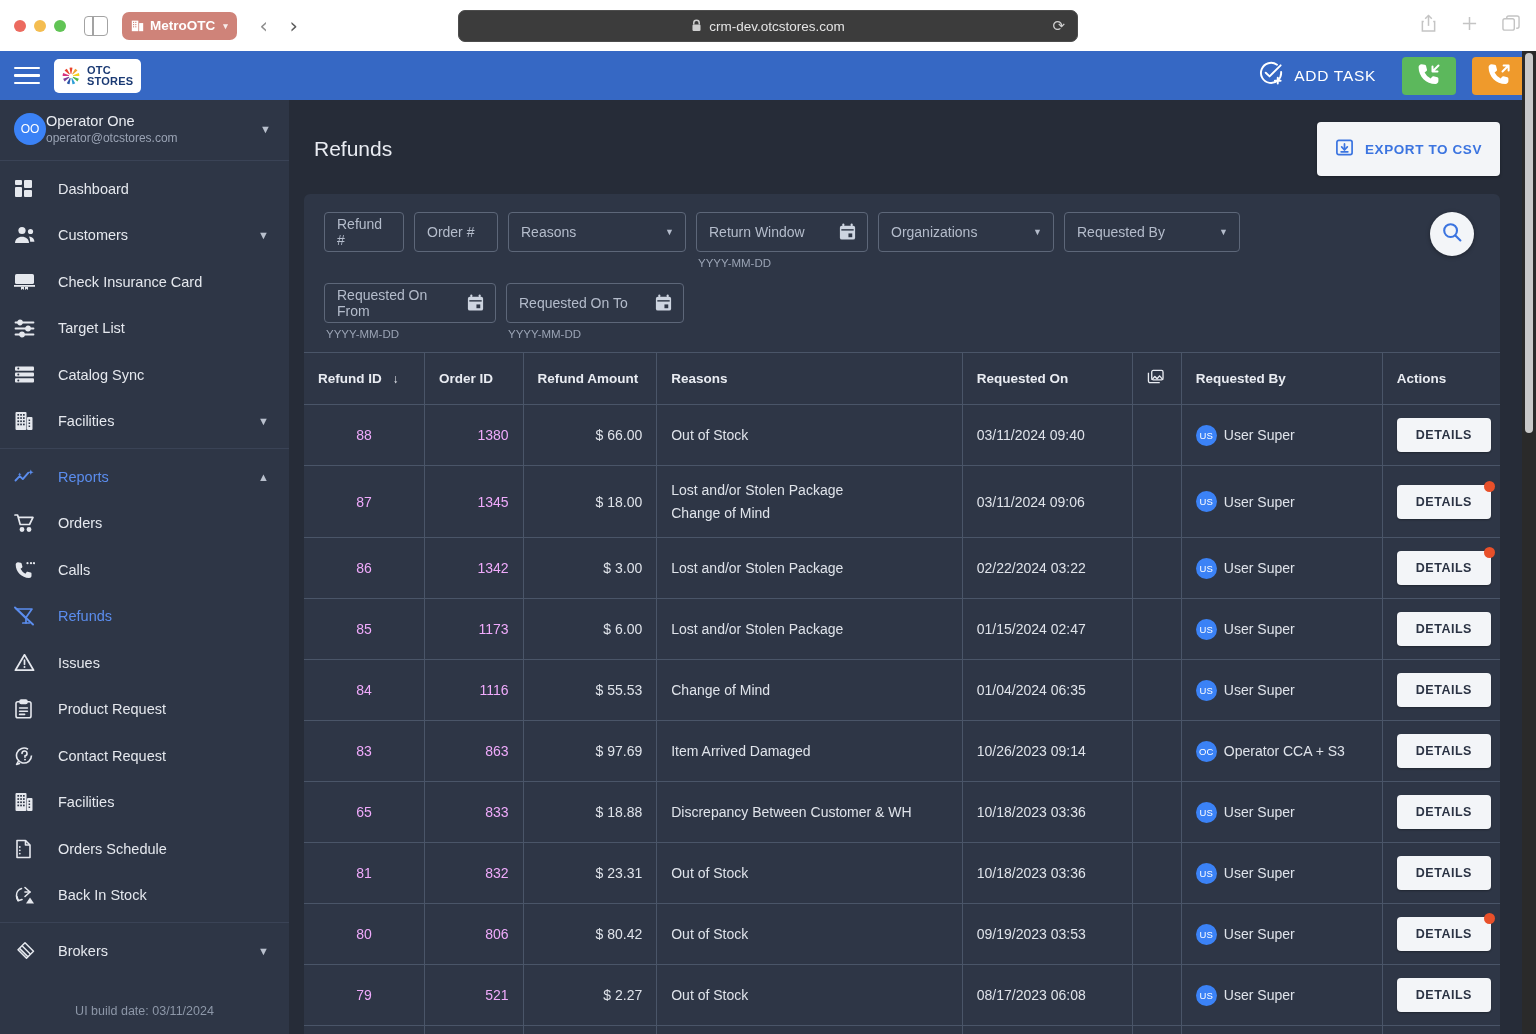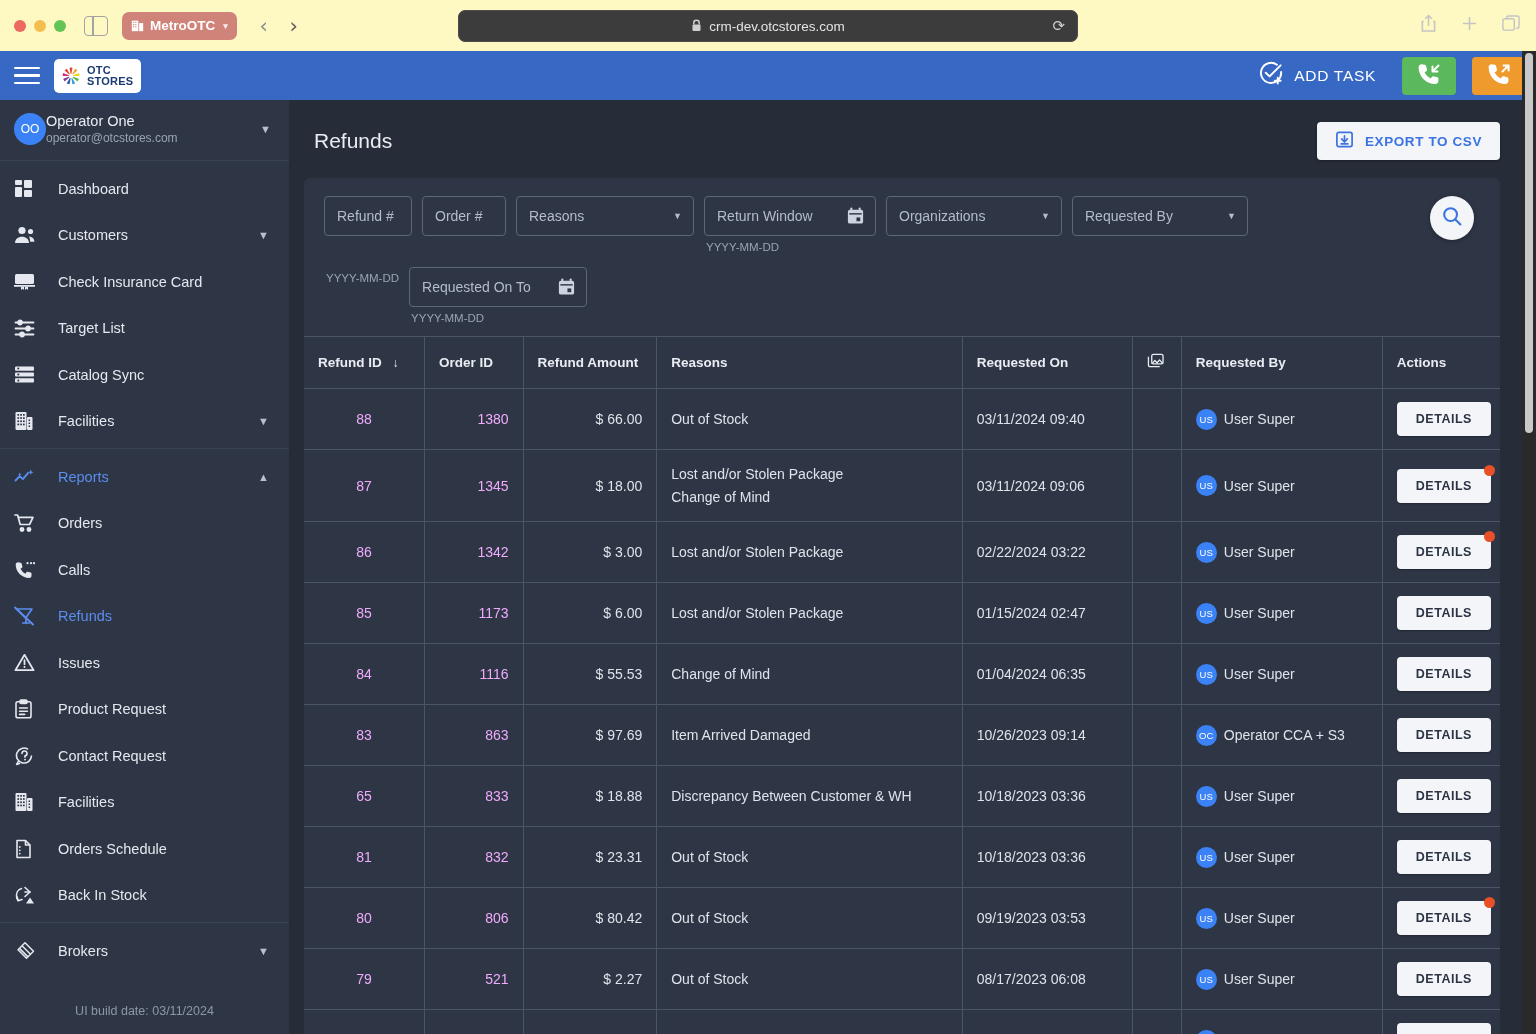--- a/index.html
+++ b/index.html
@@ -6,21 +6,21 @@
   html, body {
     width: 1536px; height: 1034px;
     overflow: hidden;
     background: #1e232e;
     font-family: "Liberation Sans", sans-serif;
   }
 
   
   .browser-chrome {
     height: 51px; width: 100%;
-    background: #fef9c3;
+    background: #ffffff;
     display: flex; align-items: center;
     padding: 12px 14px;
     position: relative;
   }
   .traffic { display: flex; gap: 8px; align-items: center; margin-right: 18px; }
   .dot { width: 12px; height: 12px; border-radius: 50%; }
   .dot.red { background: #ec6a5f; }
   .dot.yellow { background: #f4bd50; }
   .dot.green { background: #61c455; }
 
@@ -160,21 +160,21 @@
     flex: 1; background: #262c38; overflow: hidden; position: relative;
   }
   .page-head {
     display: flex; align-items: center; justify-content: space-between;
     padding: 22px 36px 18px 24px;
   }
   .page-title { color: #e9ecf2; font-size: 21px; font-weight: normal; }
   .export-btn {
     background: #f3f5f8; color: #3b74e0;
     border: none; border-radius: 4px;
-    height: 38px; padding: 0 18px;
+    height: 54px; padding: 0 18px;
     display: flex; align-items: center; gap: 11px;
     font-size: 13.5px; font-weight: bold; letter-spacing: .6px;
     cursor: pointer;
     box-shadow: 0 1px 3px rgba(0,0,0,.3);
   }
 
   .panel {
     margin: 0 36px 0 14px;
     background: #2e3646;
     border-radius: 6px 6px 0 0;
@@ -185,21 +185,21 @@
   .fld {
     position: relative;
     height: 40px;
     border: 1px solid #5d6779; border-radius: 4px;
     display: flex; align-items: center;
     padding: 0 12px;
     color: #b4bccb; font-size: 14px;
     background: transparent;
     cursor: text;
   }
-  .fld.w-refund { width: 88px; }
+  .fld.w-refund { width: 80px; }
   .fld.w-order { width: 84px; }
   .fld.w-reasons { width: 178px; padding-right: 30px; }
   .fld.w-return { width: 172px; padding-right: 34px; }
   .fld.w-orgs { width: 176px; padding-right: 30px; }
   .fld.w-reqby { width: 176px; padding-right: 30px; }
   .fld.w-from { width: 172px; padding-right: 34px; }
   .fld.w-to { width: 178px; padding-right: 34px; }
   .caret { position: absolute; right: 11px; color: #b4bccb; font-size: 9px; }
   .cal-ic { position: absolute; right: 10px; top: 9px; }
   .hint { color: #9aa3b4; font-size: 11.5px; margin-top: 5px; padding-left: 2px; }
@@ -744,20 +744,32 @@
               <svg width="22" height="22" viewBox="0 0 22 22" fill="none" stroke="#3b74e0" stroke-width="2.1" stroke-linecap="round">
                   <circle cx="9.6" cy="9.6" r="6.4"></circle>
                   <path d="M14.4 14.4l5 5"></path>
                 </svg>
             </span>
           </div>
         </div>
 
         <div class="filter-row row2">
           <div class="fgroup">
+            <div class="fld w-from">
+              <span>Requested On From</span>
+              <span class="cal-ic">
+                <svg width="19" height="20" viewBox="0 0 20 20" fill="#cdd4e0">
+                    <rect x="2" y="3.4" width="16" height="14.6" rx="2"></rect>
+                    <rect x="4.6" y="1" width="2" height="3.6" rx=".9"></rect>
+                    <rect x="13.4" y="1" width="2" height="3.6" rx=".9"></rect>
+                    <rect x="3.5" y="7" width="13" height="1.5" fill="#2e3646"></rect>
+                    <rect x="11" y="11.5" width="4" height="4" fill="#2e3646"></rect>
+                  </svg>
+              </span>
+            </div>
             <div class="hint">YYYY-MM-DD</div>
           </div>
 
           <div class="fgroup">
             <div class="fld w-to">
               <span>Requested On To</span>
               <span class="cal-ic">
                 <svg width="19" height="20" viewBox="0 0 20 20" fill="#cdd4e0">
                     <rect x="2" y="3.4" width="16" height="14.6" rx="2"></rect>
                     <rect x="4.6" y="1" width="2" height="3.6" rx=".9"></rect>

